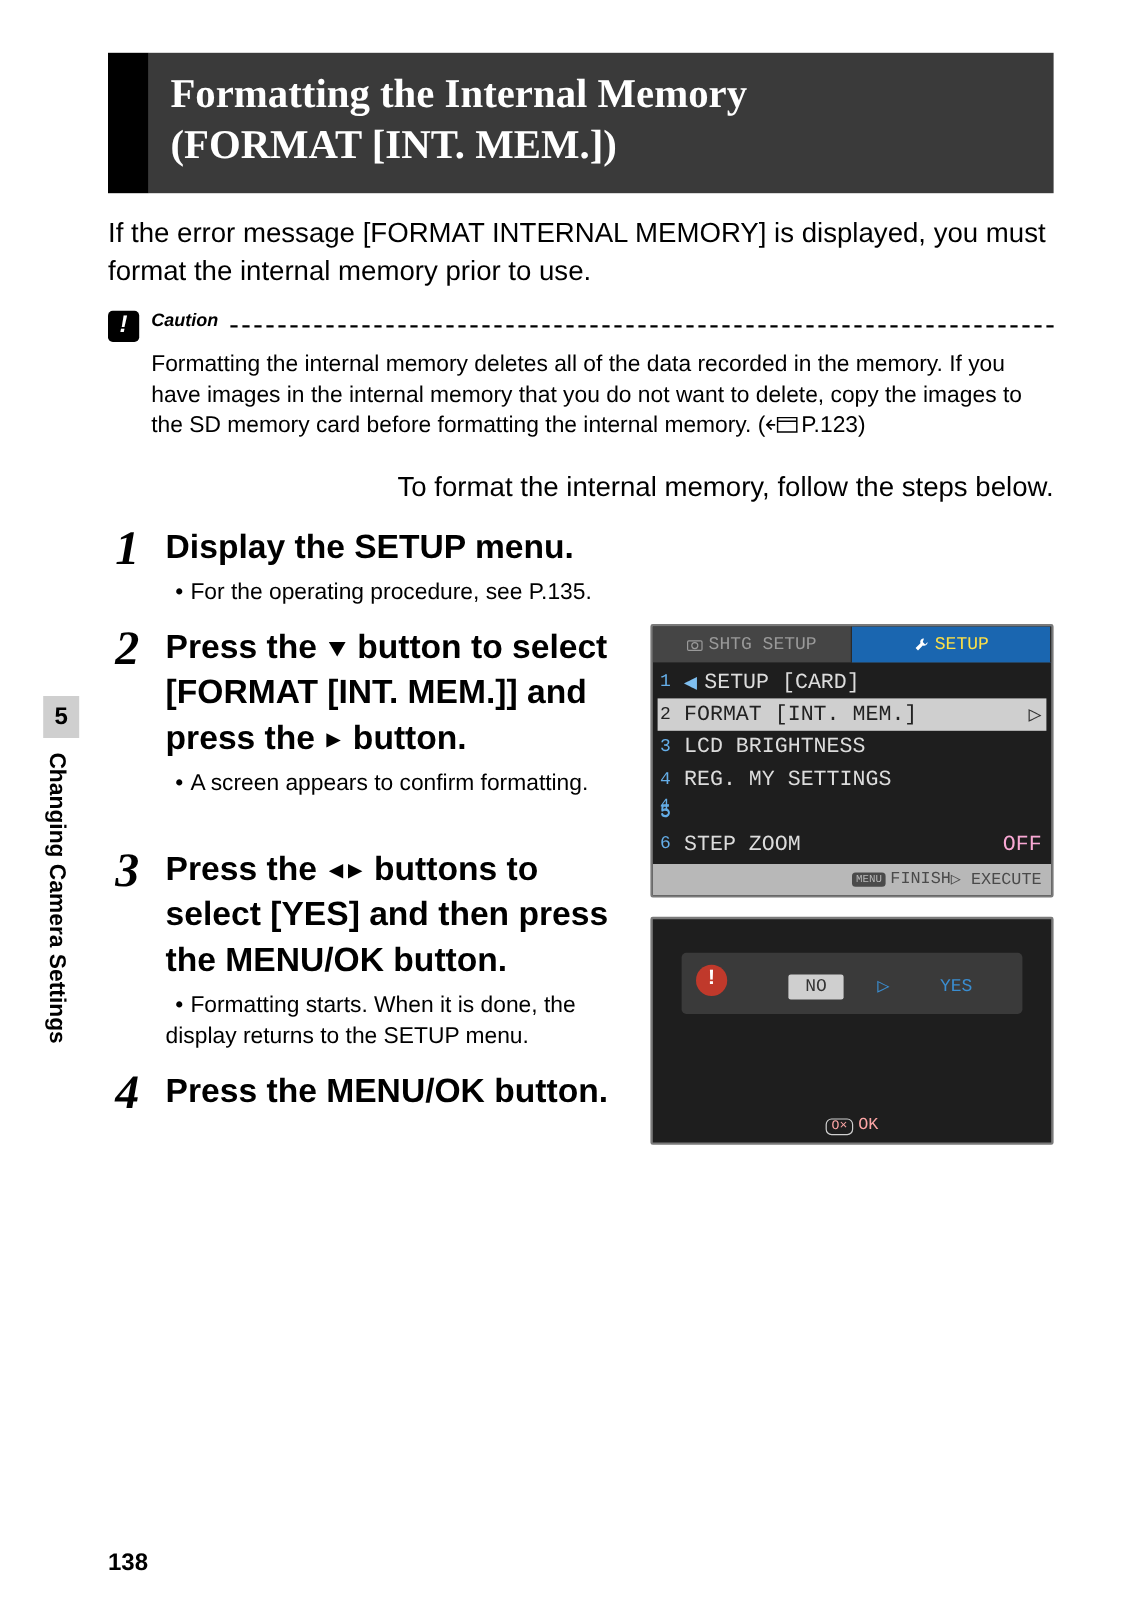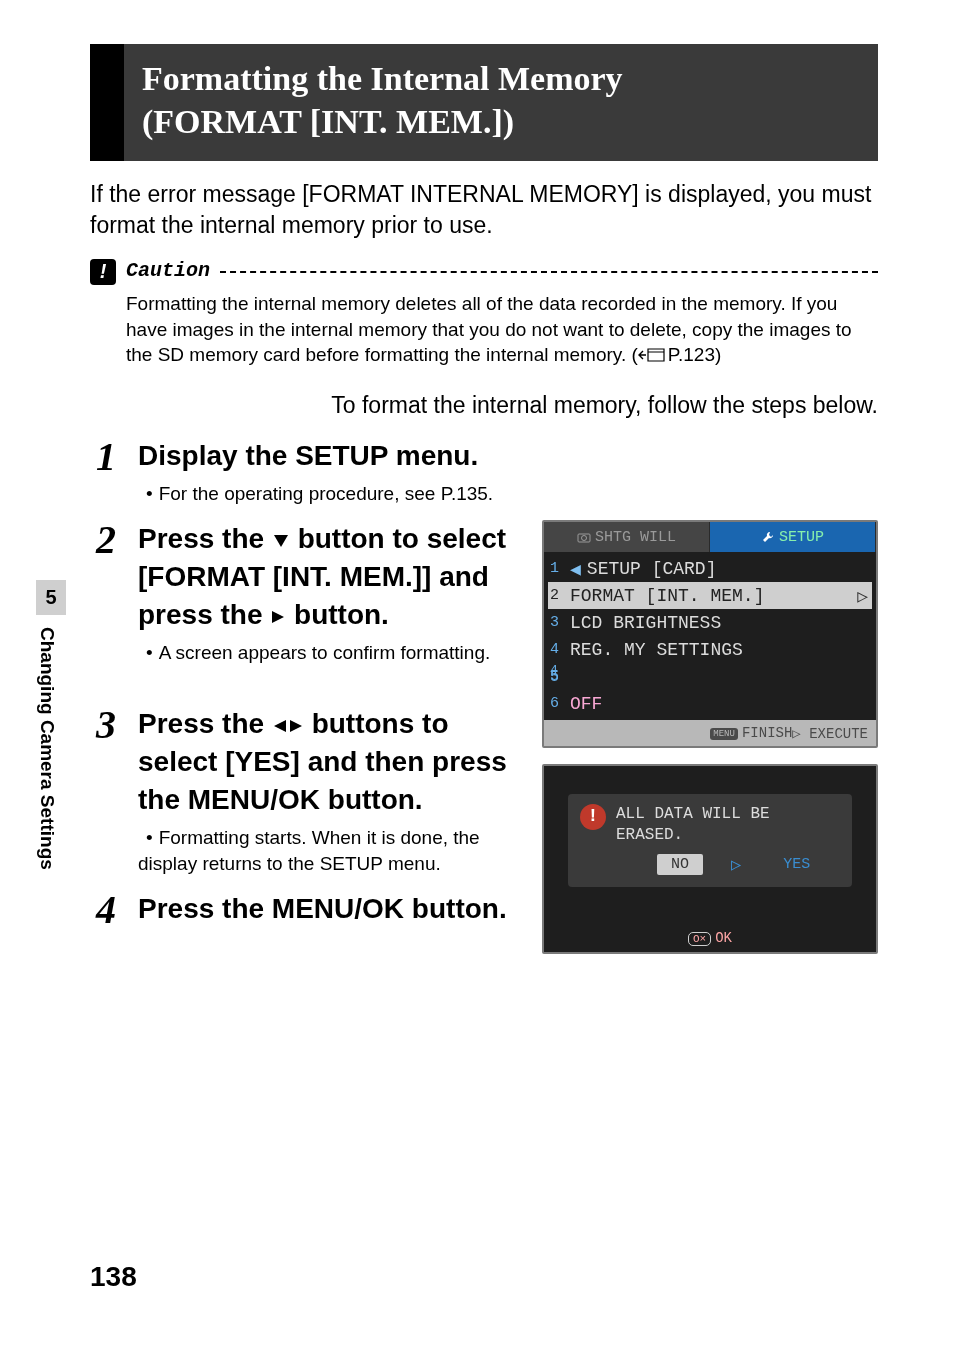--- a/index.html
+++ b/index.html
@@ -11,21 +11,21 @@
   .title-tab { width: 34px; background: #000; }
   .title-main { flex: 1; background: #3a3a3a; color: #fff; padding: 14px 18px 18px 18px; }
   .title-main h1 { font-size: 34px; font-weight: 900; line-height: 1.25; font-family: Liberation Serif, serif; letter-spacing: 0px; }
 
   .intro { font-size: 23px; line-height: 1.35; margin-bottom: 18px; }
 
   
   .caution-row { display: flex; align-items: flex-start; gap: 10px; margin-bottom: 6px; }
   .caution-icon { width: 26px; height: 26px; background: #000; border-radius: 4px; position: relative; flex-shrink: 0; }
   .caution-icon::after { content: "!"; color: #fff; font-size: 20px; font-weight: bold; position: absolute; left: 50%; top: 50%; transform: translate(-50%, -52%); font-style: italic; }
-  .caution-label { font-style: italic; font-weight: bold; font-size: 20px; white-space: nowrap; font-family: Liberation Mono, monospace; }
+  .caution-label { font-style: italic; font-weight: bold; font-size: 15px; white-space: nowrap; }
   .caution-dashes { flex: 1; border-bottom: 2px dashed #000; height: 14px; min-width: 0; }
   .caution-text { font-size: 19px; line-height: 1.35; margin-left: 36px; margin-bottom: 24px; }
   .ref-icon { display: inline-block; vertical-align: -3px; }
 
   .instruct { font-size: 23px; margin-bottom: 18px; text-align: right; }
 
   
   .step { display: flex; align-items: flex-start; gap: 16px; margin-bottom: 14px; }
   .step-num { font-family: "Brush Script MT", cursive; font-size: 40px; font-weight: bold; font-style: italic; line-height: 1; width: 32px; text-align: center; flex-shrink: 0; }
   .step-body { flex: 1; }
@@ -35,21 +35,21 @@
   .tri { display: inline-block; vertical-align: -1px; }
 
   .two-col { display: flex; gap: 18px; align-items: flex-start; }
   .two-col .left { flex: 1; min-width: 0; }
   .two-col .right { width: 336px; flex-shrink: 0; }
 
   
   .lcd { width: 336px; background: #1e1e1e; border: 2px solid #7a7a7a; border-radius: 2px; color: #dcdcdc; font-family: "Courier New", monospace; font-size: 18px; overflow: hidden; margin-bottom: 16px; }
   .lcd-tabs { display: flex; background: #454545; height: 30px; align-items: stretch; font-size: 15px; }
   .lcd-tab { flex: 1; display: flex; align-items: center; justify-content: center; color: #9a9a9a; gap: 4px; border-right: 1px solid #2a2a2a; }
-  .lcd-tab.active { background: #1a66b0; color: #86efac; }
+  .lcd-tab.active { background: #1a66b0; color: #fde047; }
   .lcd-list { padding: 3px 4px 3px 4px; }
   .lcd-row { display: flex; align-items: center; height: 27px; padding: 0 4px 0 2px; gap: 6px; }
   .lcd-row .idx { width: 14px; color: #65aee8; font-size: 15px; }
   .lcd-row.sel { background: #cfcfcf; color: #222; }
   .lcd-row.sel .idx { color: #222; }
   .lcd-row .label { flex: 1; white-space: nowrap; overflow: hidden; }
   .lcd-row .val { color: #f9a8d4; text-align: right; }
   .tri-mark { color: #7fbff0; }
   .lcd-footer { background: #b8b8b8; color: #4a4a4a; height: 26px; display: flex; align-items: center; padding: 0 8px; font-size: 14px; justify-content: flex-end; }
   .lcd-footer .micon { display:inline-block; background:#4a4a4a; color:#b8b8b8; font-size:9px; padding:1px 3px; border-radius:3px; margin-right:4px; vertical-align:1px; }
@@ -64,21 +64,21 @@
   .dlg-btn.ghost { color:#3a8dd0; background:transparent; }
   .dlg-sep { color:#3a8dd0; align-self:center; }
   .lcd2-footer { position:absolute; bottom:6px; left:0; right:0; text-align:center; font-size:14px; color:#fca5a5; }
   .lcd2-footer .okicon { display:inline-block; border:1px solid #cfcfcf; border-radius:5px; padding:0 4px; font-size:11px; margin-right:4px; }
 
   
   .side-tab { position: absolute; left: 36px; top: 580px; width: 30px; }
   .side-num { background:#cfcfcf; color:#000; font-weight:bold; font-size:20px; text-align:center; padding:6px 0; }
   .side-label { writing-mode: vertical-rl; font-weight:bold; font-size:19px; padding-top:12px; text-align:left; height:320px; }
 
-  .page-num { position:absolute; left:90px; bottom:58px; font-size:28px; font-weight:bold; }
+  .page-num { position:absolute; left:90px; bottom:37px; font-size:20px; font-weight:bold; }
 </style>
 </head>
 <body>
 
 <div class="page">
 
   <div class="title-block">
     <div class="title-tab"></div>
     <div class="title-main">
       <h1>
@@ -152,21 +152,21 @@
 
     <div class="right">
 
       <div class="lcd">
         <div class="lcd-tabs">
           <div class="lcd-tab">
             <svg width="14" height="12">
                 <rect x="1" y="3" width="12" height="8" rx="1" fill="none" stroke="#9a9a9a" stroke-width="1"></rect>
                 <circle cx="7" cy="7" r="2.5" fill="none" stroke="#9a9a9a"></circle>
               </svg>
-            <span>SHTG WILL</span>
+            <span>SHTG SETUP</span>
           </div>
           <div class="lcd-tab active">
             <svg width="14" height="14">
                 <path d="M9 2a3 3 0 0 0-3 4l-4 4 2 2 4-4a3 3 0 0 0 4-3l-2 2-2-2z" fill="#fff"></path>
               </svg>
             <span>SETUP</span>
           </div>
         </div>
         <div class="lcd-list">
           <div class="lcd-row">
@@ -196,37 +196,34 @@
           </div>
           <div class="lcd-row" style="height:0px;">
             <span class="idx">5</span>
           </div>
           <div class="lcd-row" style="margin-top:-14px;">
             <span class="idx">5</span>
             <span class="label" style="visibility:hidden;">REG. MY SETTINGS</span>
           </div>
           <div class="lcd-row">
             <span class="idx">6</span>
+            <span class="label">STEP ZOOM</span>
             <span class="val">OFF</span>
           </div>
         </div>
         <div class="lcd-footer">
           <span><span class="micon">MENU</span><span>FINISH</span></span>
           <span><span>▷</span> <span>EXECUTE</span></span>
         </div>
       </div>
 
       <div class="lcd2">
         <div class="dlg">
           <div class="warn-icon"></div>
           <div>
-            <div class="msg">
-              <span>ALL DATA WILL BE</span><br>
-              <span>ERASED.</span>
-            </div>
             <div class="dlg-btns">
               <span class="dlg-btn">NO</span>
               <span class="dlg-sep">▷</span>
               <span class="dlg-btn ghost">YES</span>
             </div>
           </div>
         </div>
         <div class="lcd2-footer">
           <span class="okicon">O×</span><span>OK</span>
         </div>

